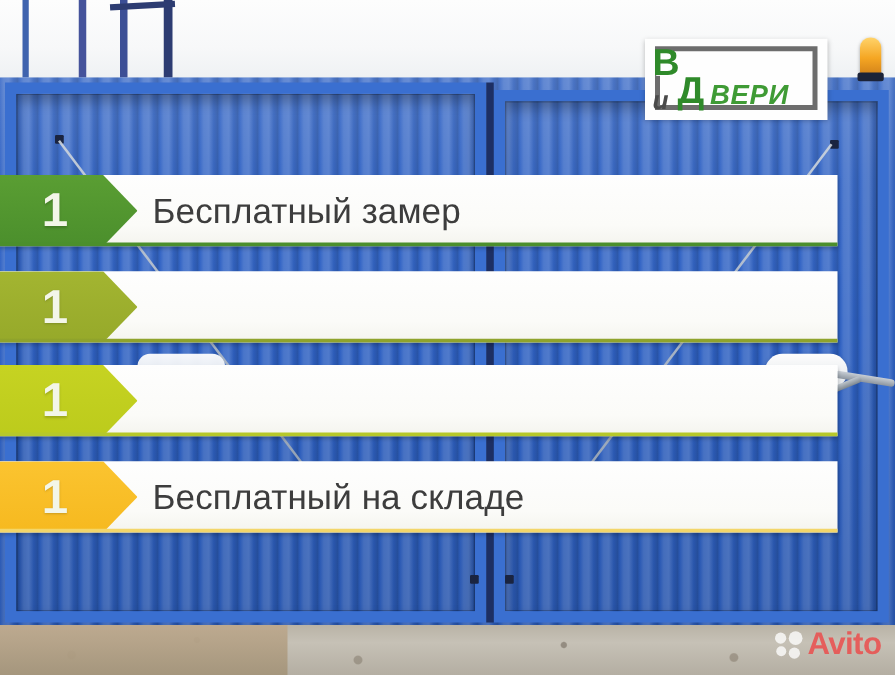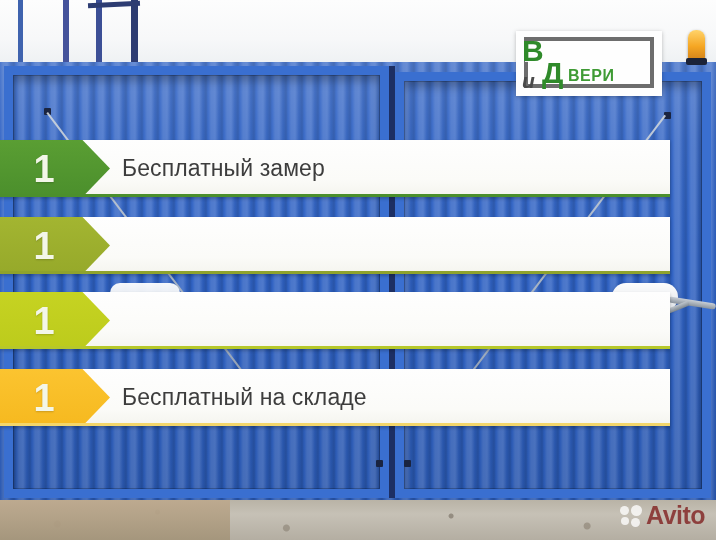--- a/index.html
+++ b/index.html
@@ -217,22 +217,23 @@
     color: #4a4a4a;
     font-style: italic;
   }
   .logo-d {
     left: 26px; top: 27px;
     font-size: 30px; line-height: 30px;
     color: #2f8a2a;
   }
   .logo-veri {
     left: 52px; top: 34px;
-    font-size: 16px; line-height: 22px;
+    font-size: 22px; line-height: 22px;
     color: #3f9b35;
+    font-style: italic;
   }
 
   
   .banner {
     position: absolute;
     left: 0;
     width: 670px;
     height: 57px;
     background: linear-gradient(180deg,#fefefe 0%, #fbfbf8 70%, #f4f4ee 100%);
     box-shadow: 0 2px 3px rgba(0,0,0,.22);
@@ -261,21 +262,21 @@
     position: relative;
     z-index: 2;
     color: #f3f6e8;
     font-size: 38px;
     font-weight: bold;
     line-height: 38px;
     margin-right: 22px;
     text-shadow: 0 1px 2px rgba(0,0,0,.18);
   }
   .banner-text {
-    font-size: 23px;
+    font-size: 28px;
     color: #3d3d3d;
     white-space: nowrap;
     margin-left: 12px;
     letter-spacing: .1px;
   }
 
   .b1 { top: 140px; }
   .b2 { top: 217px; }
   .b3 { top: 292px; }
   .b4 { top: 369px; }
@@ -297,21 +298,21 @@
     position: absolute;
     display: block;
     border-radius: 50%;
     background: #ffffff;
   }
   .avito-dots i:nth-child(1){ left:0;  top:1px;  width:9px;  height:9px; }
   .avito-dots i:nth-child(2){ left:11px;top:0;   width:11px; height:11px; }
   .avito-dots i:nth-child(3){ left:1px; top:12px;width:8px;  height:8px; }
   .avito-dots i:nth-child(4){ left:11px;top:13px;width:9px;  height:9px; }
   .avito-word {
-    color: #7f1d1d;
+    color: #ef4444;
     font-size: 25px;
     font-weight: bold;
     line-height: 25px;
     letter-spacing: -.5px;
   }
 </style>
 </head>
 <body>
 
 <div class="stage">

